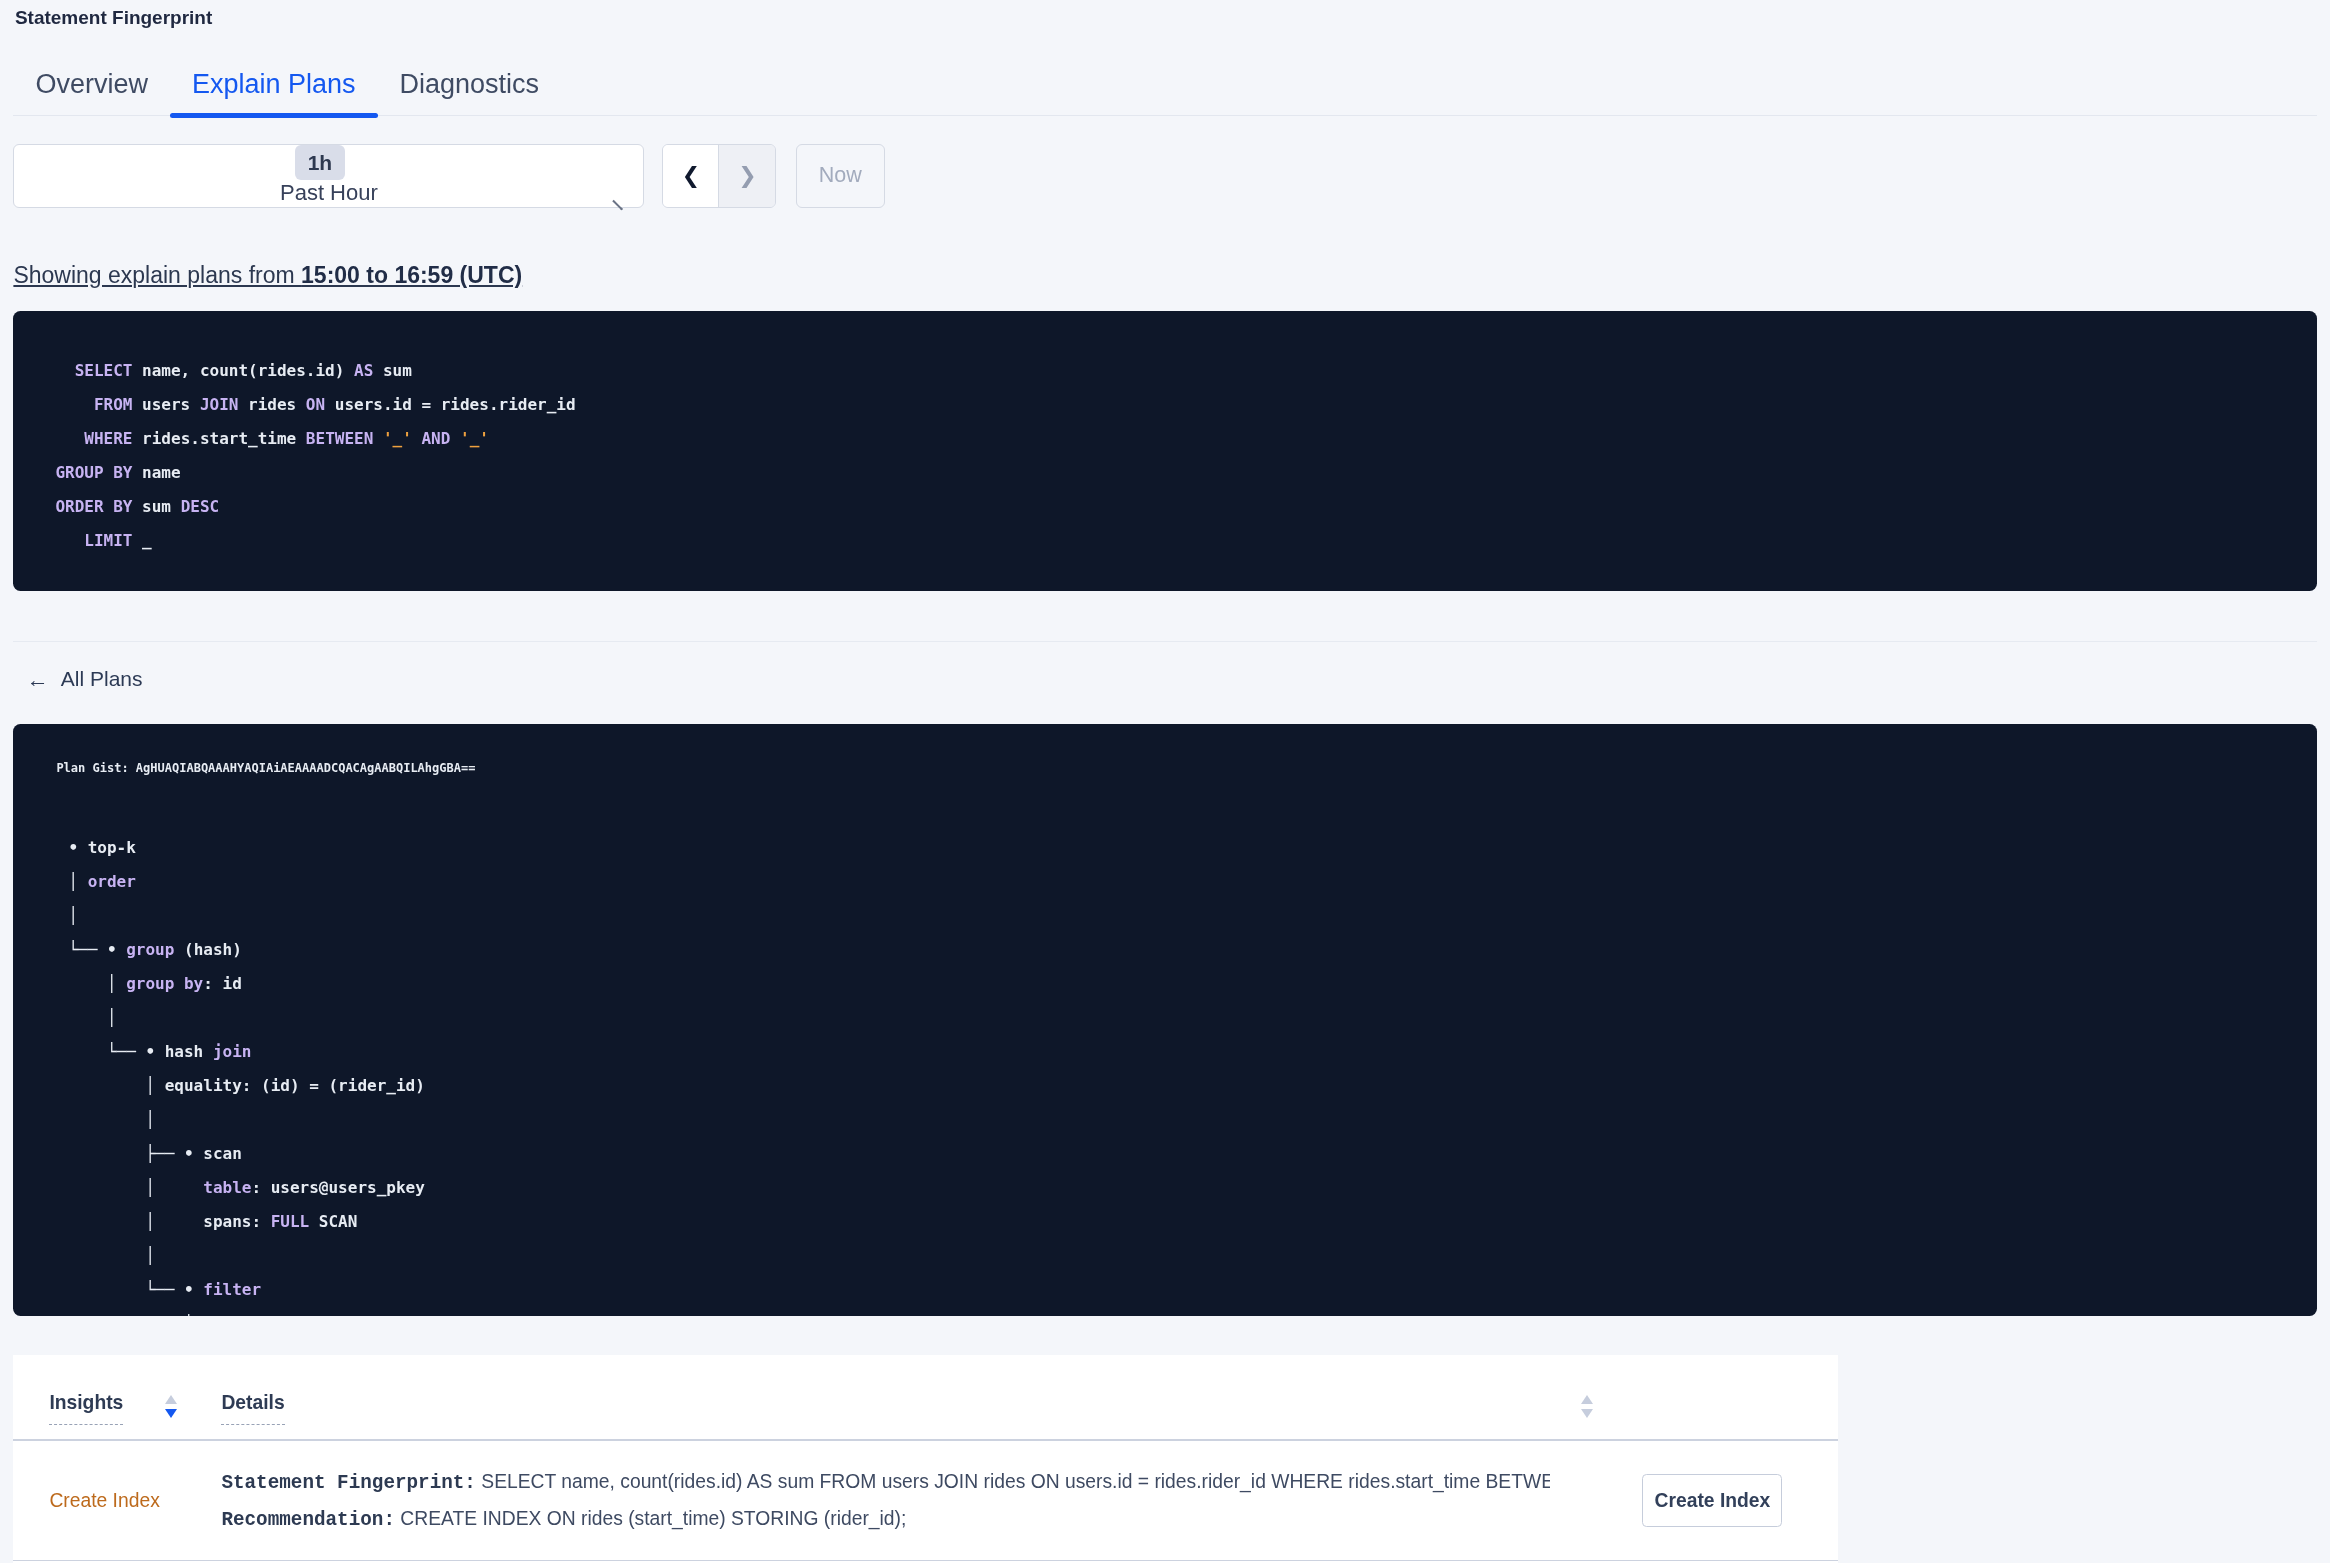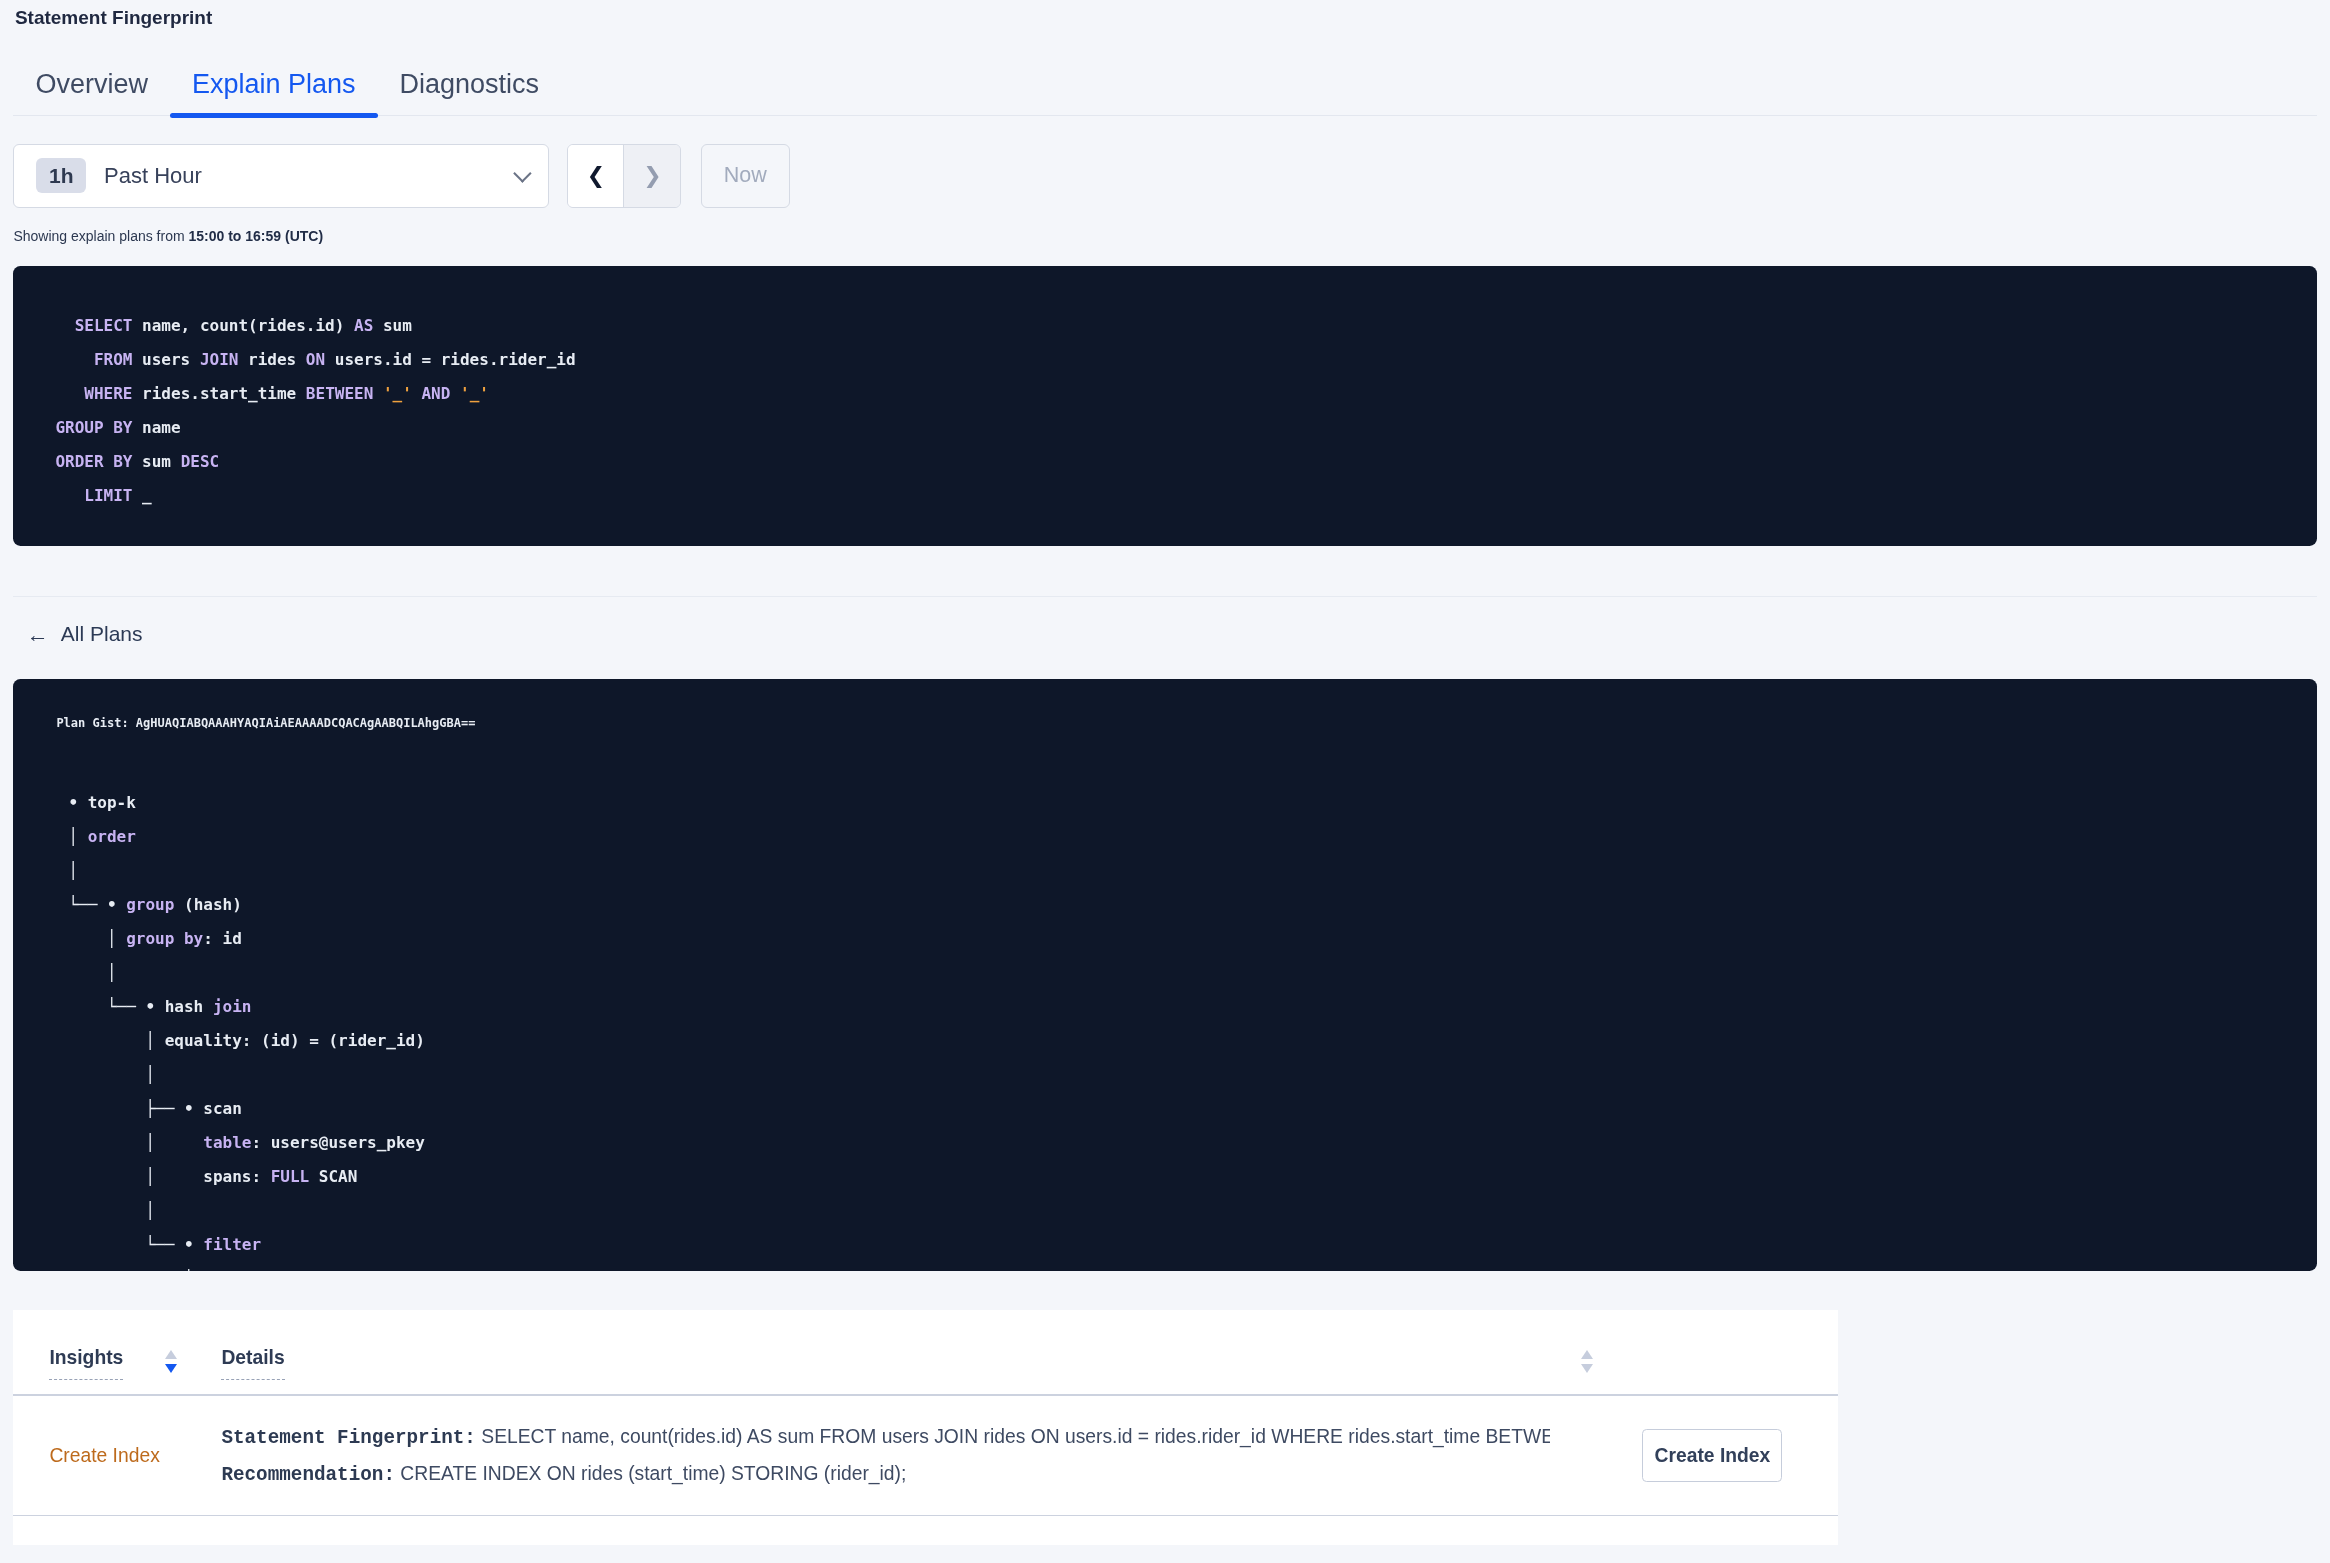--- a/index.html
+++ b/index.html
@@ -25,32 +25,32 @@
 
   
   .tabs{display:flex;margin-top:30px;border-bottom:1.5px solid #e3e7ef;}
   .tab{position:relative;padding:9px 22px 18px;font-size:27px;line-height:25px;color:#3f4b63;cursor:pointer;}
   .tab.active{color:var(--accent-blue);}
   .tab .tab-underline{display:none;}
   .tab.active .tab-underline{display:block;position:absolute;left:0;right:0;bottom:-3px;height:5.2px;border-radius:3px;background:var(--accent-blue);}
 
   
   .controls{display:flex;align-items:center;margin-top:27.5px;}
-  .time-dropdown{width:536px;height:64px;background:#fff;border:1.5px solid #d5dae4;border-radius:6px;display:flex;align-items:center;padding:0 22px;cursor:pointer;}
+  .time-dropdown{width:631px;height:64px;background:#fff;border:1.5px solid #d5dae4;border-radius:6px;display:flex;align-items:center;padding:0 22px;cursor:pointer;flex-direction:column;}
   .range-badge{background:#d9dde9;color:#2e3950;font-weight:700;font-size:21px;line-height:21px;padding:7.4px 12.6px;border-radius:6px;margin-right:18px;}
   .range-label{font-size:22px;color:#37415a;}
   .chev-down{margin-left:auto;width:12.6px;height:12.6px;border-right:2.2px solid #6a7386;border-bottom:2.2px solid #6a7386;transform:rotate(45deg) translateY(-3px);}
   .seg-group{margin-left:18px;display:flex;height:64px;border:1.5px solid #d5dae4;border-radius:6px;overflow:hidden;}
   .seg-btn{width:56px;display:flex;align-items:center;justify-content:center;font-size:22px;font-weight:700;cursor:pointer;}
   .seg-prev{background:#fff;color:#10192e;border-right:1.5px solid #d5dae4;}
   .seg-next{background:#eef0f5;color:#949db0;}
   .now-btn{margin-left:19.3px;width:89px;height:64px;border:1.5px solid #d5dae4;border-radius:6px;background:transparent;color:#a2abbd;font-size:21.5px;display:flex;align-items:center;justify-content:center;}
 
   
-  .showing{margin-top:20px;font-size:14px;color:#2c3850;}
+  .showing{margin-top:54px;font-size:23px;color:#2c3850;text-decoration:underline;}
   .showing b{font-weight:700;color:#212d47;}
 
   
   .code-panel{margin-top:22px;background:var(--code-bg);border-radius:7.4px;padding:31px 30px 21.5px 30px;}
   pre.code{margin:12px;font-family:"DejaVu Sans Mono","Liberation Mono",monospace;font-size:16px;line-height:34px;font-weight:700;color:var(--code-text);}
   .tok-kw{color:var(--code-keyword);}
   .tok-lit{color:var(--code-literal);}
 
   .divider{margin-top:50px;border-top:1.5px solid #e6eaf1;height:0;}
 

